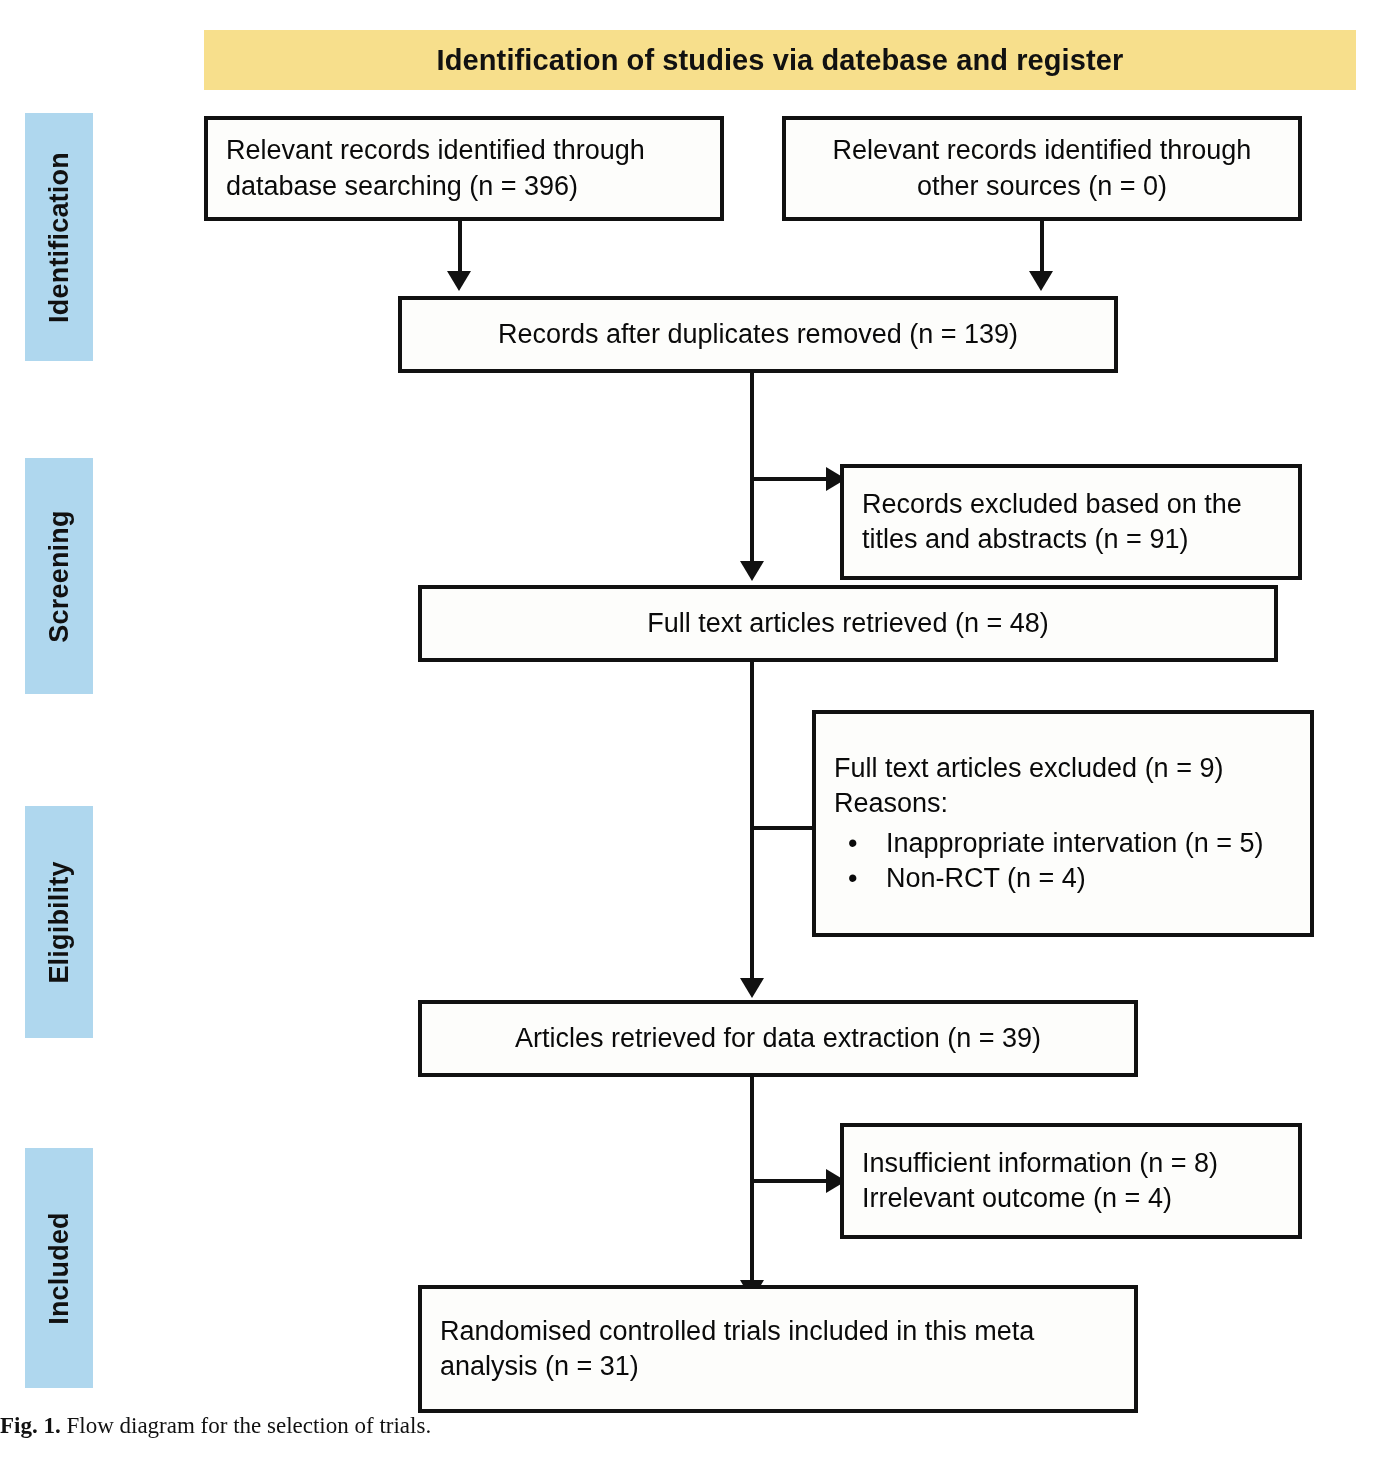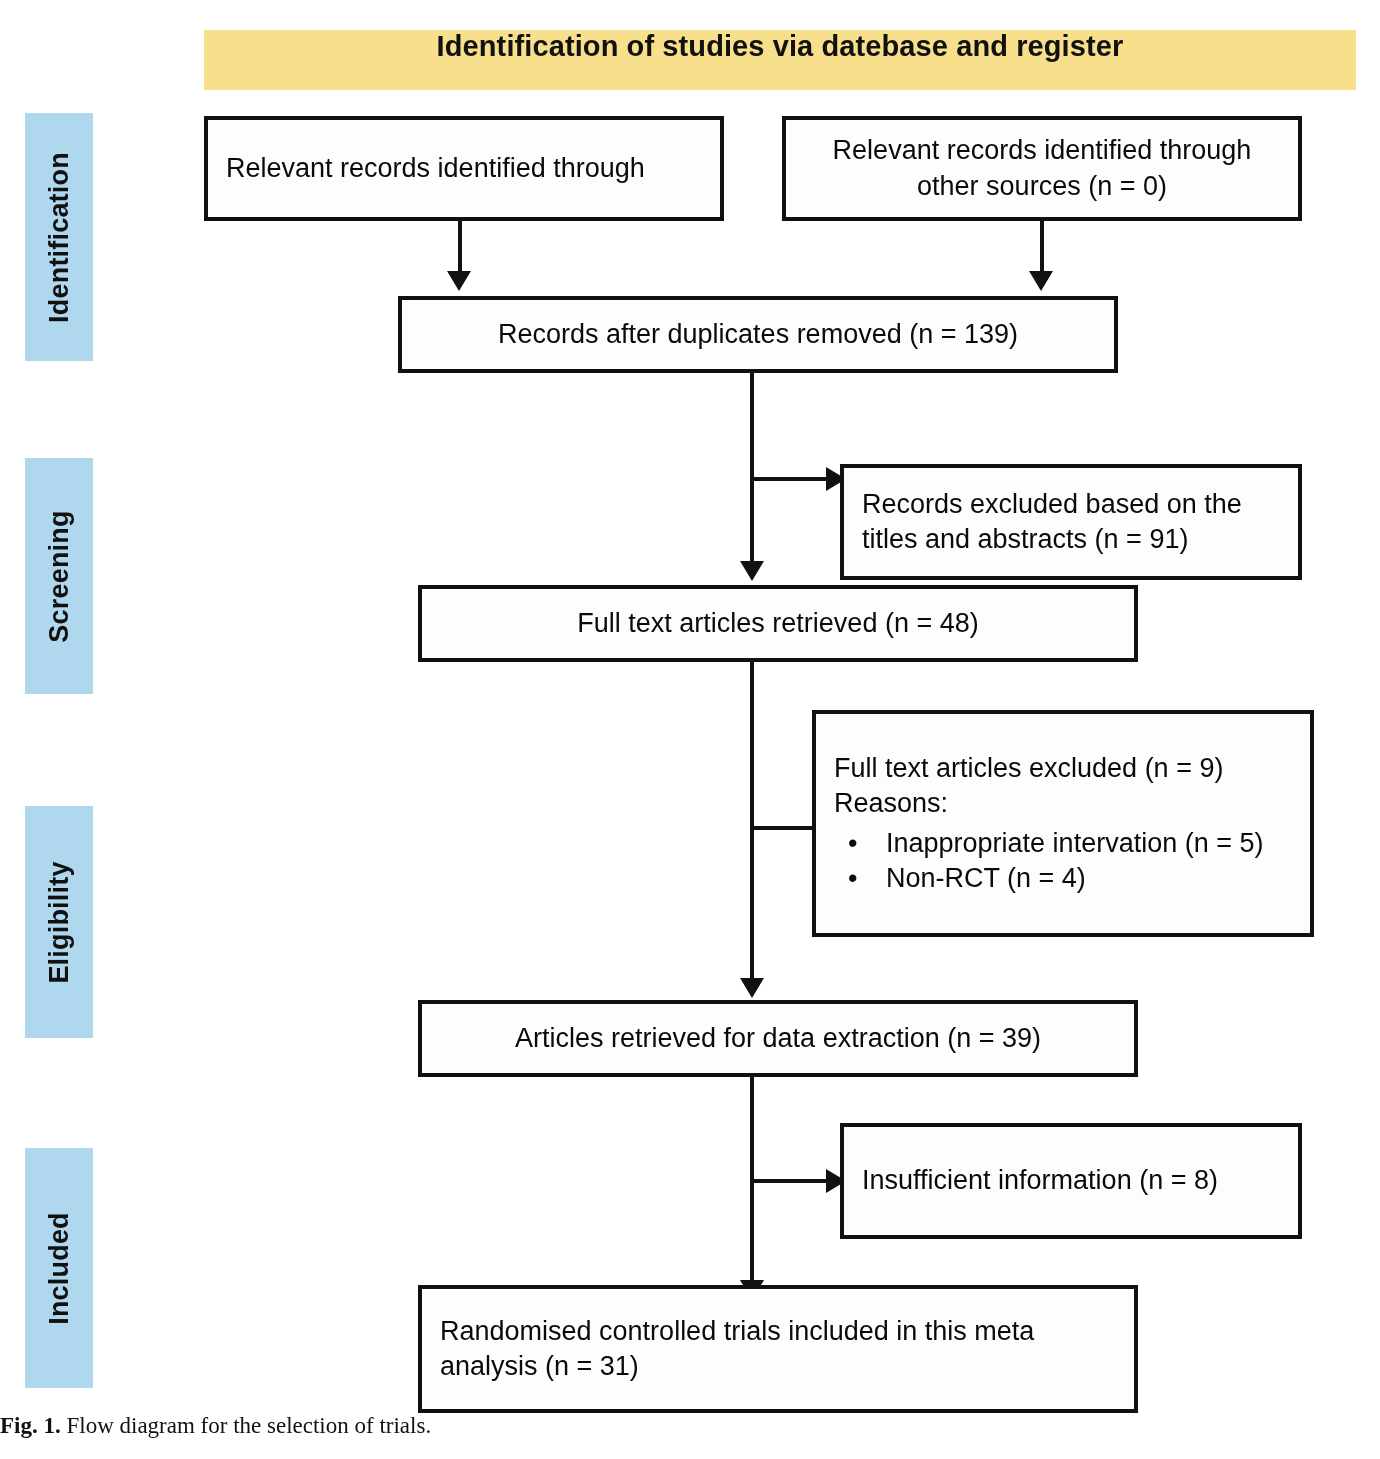--- a/index.html
+++ b/index.html
@@ -35,20 +35,21 @@
     font-size: 27px;
     letter-spacing: 0.2px;
     color: #111111;
   }
 
   
   .header-banner {
     position: absolute;
     background: #F7DF8C;
     display: flex;
+    align-items: center;
     justify-content: center;
   }
   .header-banner .header-title {
     font-weight: bold;
     font-size: 29px;
     color: #111111;
     letter-spacing: 0.1px;
   }
 
   
@@ -149,20 +150,21 @@
     <span class="stage-label">Eligibility</span>
   </div>
 
   <div class="stage-chip" style="left:25px; top:1148px; width:68px; height:240px;">
     <span class="stage-label">Included</span>
   </div>
 
   <div class="flow-box left" style="left:204px; top:116px; width:520px; height:105px;">
     <span class="box-text">
       <span>Relevant records identified through</span><br>
+      <span>database searching (n = 396)</span>
     </span>
   </div>
 
   <div class="flow-box center" style="left:782px; top:116px; width:520px; height:105px;">
     <span class="box-text">
       <span>Relevant records identified through</span><br>
       <span>other sources (n = 0)</span>
     </span>
   </div>
 
@@ -182,21 +184,21 @@
   <div class="conn-h" style="left:750px; top:477px; width:82px;"></div>
   <div class="arrow-right" style="left:826px; top:467px;"></div>
 
   <div class="flow-box left" style="left:840px; top:420px; width:462px; height:116px;margin-top:44px;">
     <span class="box-text">
       <span>Records excluded based on the</span><br>
       <span>titles and abstracts (n = 91)</span>
     </span>
   </div>
 
-  <div class="flow-box center" style="left:418px; top:585px; width:720px; height:77px;">
+  <div class="flow-box center" style="left:418px; top:585px; width:860px; height:77px;">
     <span class="box-text">Full text articles retrieved (n = 48)</span>
   </div>
 
   <div class="conn-v" style="left:750px; top:662px; height:318px;"></div>
   <div class="arrow-down" style="left:740px; top:978px;"></div>
 
   <div class="conn-h" style="left:750px; top:826px; width:96px;"></div>
   <div class="arrow-right" style="left:838px; top:816px;"></div>
 
   <div class="flow-box left" style="left:812px; top:710px; width:502px; height:227px;">
@@ -222,20 +224,21 @@
 
   <div class="conn-v" style="left:750px; top:1077px; height:205px;"></div>
   <div class="arrow-down" style="left:740px; top:1280px;"></div>
 
   <div class="conn-h" style="left:750px; top:1179px; width:82px;"></div>
   <div class="arrow-right" style="left:826px; top:1169px;"></div>
 
   <div class="flow-box left" style="left:840px; top:1123px; width:462px; height:116px;">
     <span class="box-text">
       <span>Insufficient information (n = 8)</span><br>
+      <span>Irrelevant outcome (n = 4)</span>
     </span>
   </div>
 
   <div class="flow-box left" style="left:418px; top:1285px; width:720px; height:128px;">
     <span class="box-text">
       <span>Randomised controlled trials included in this meta</span><br>
       <span>analysis (n = 31)</span>
     </span>
   </div>
 

